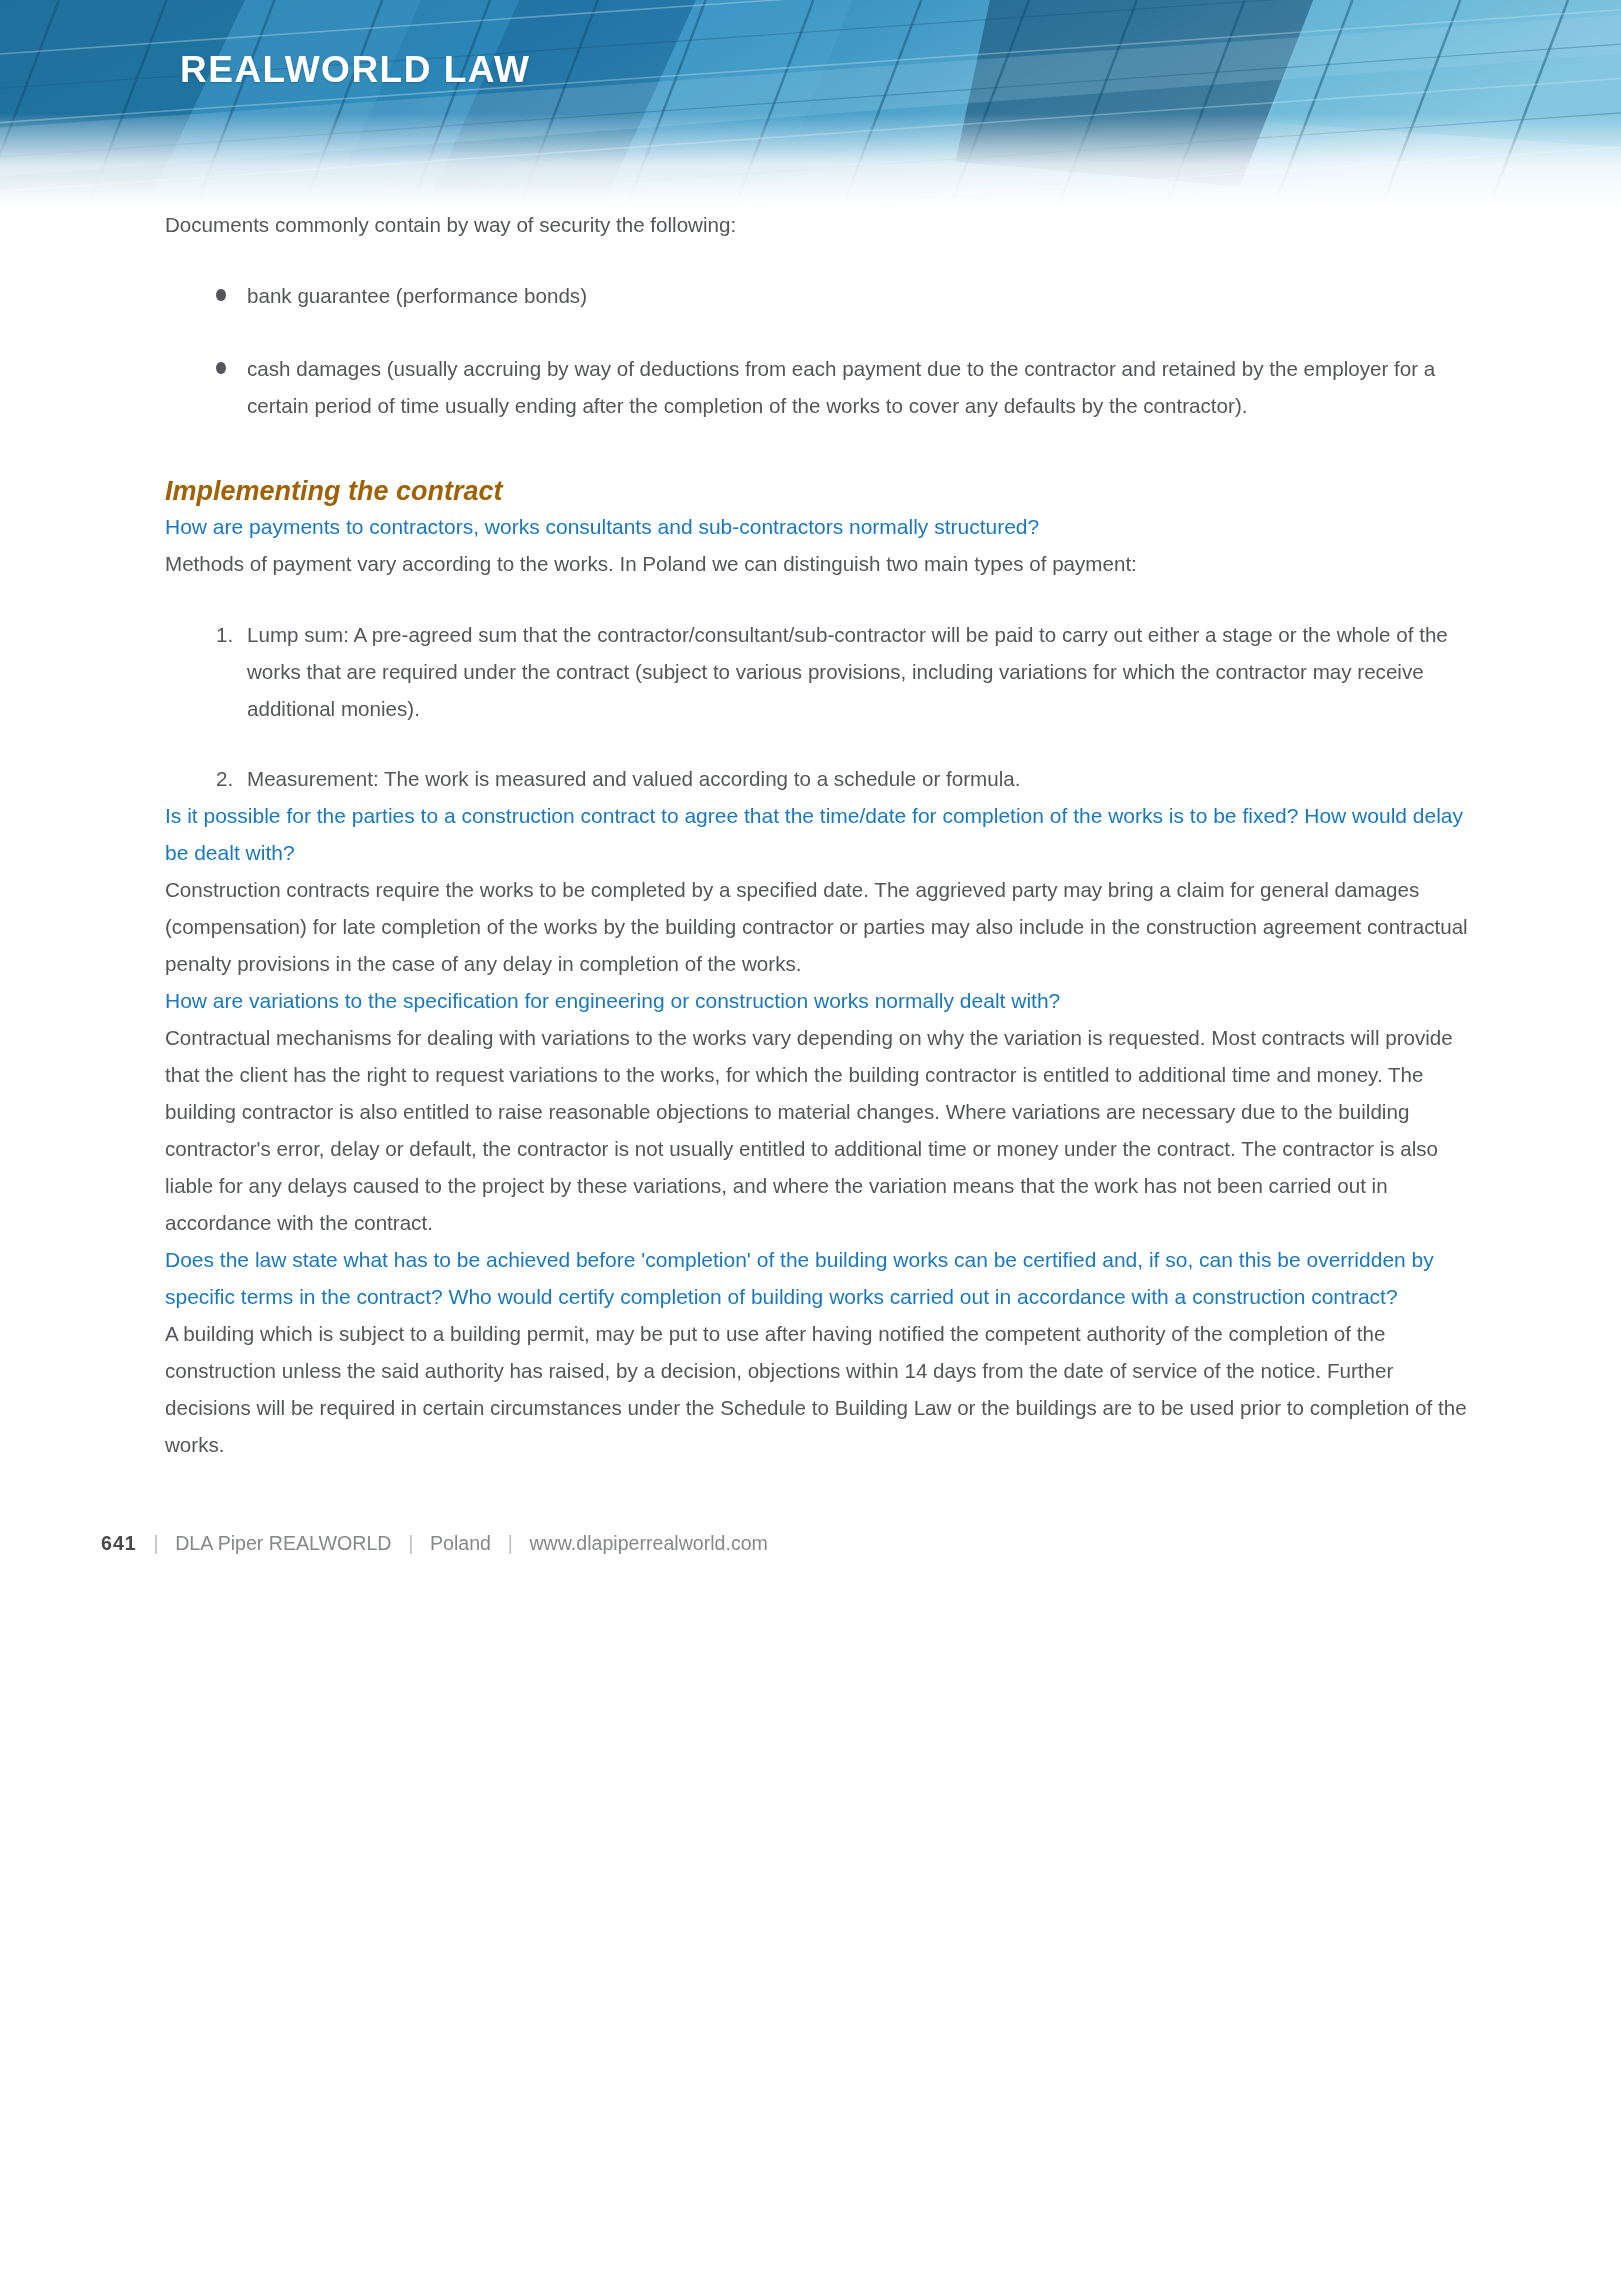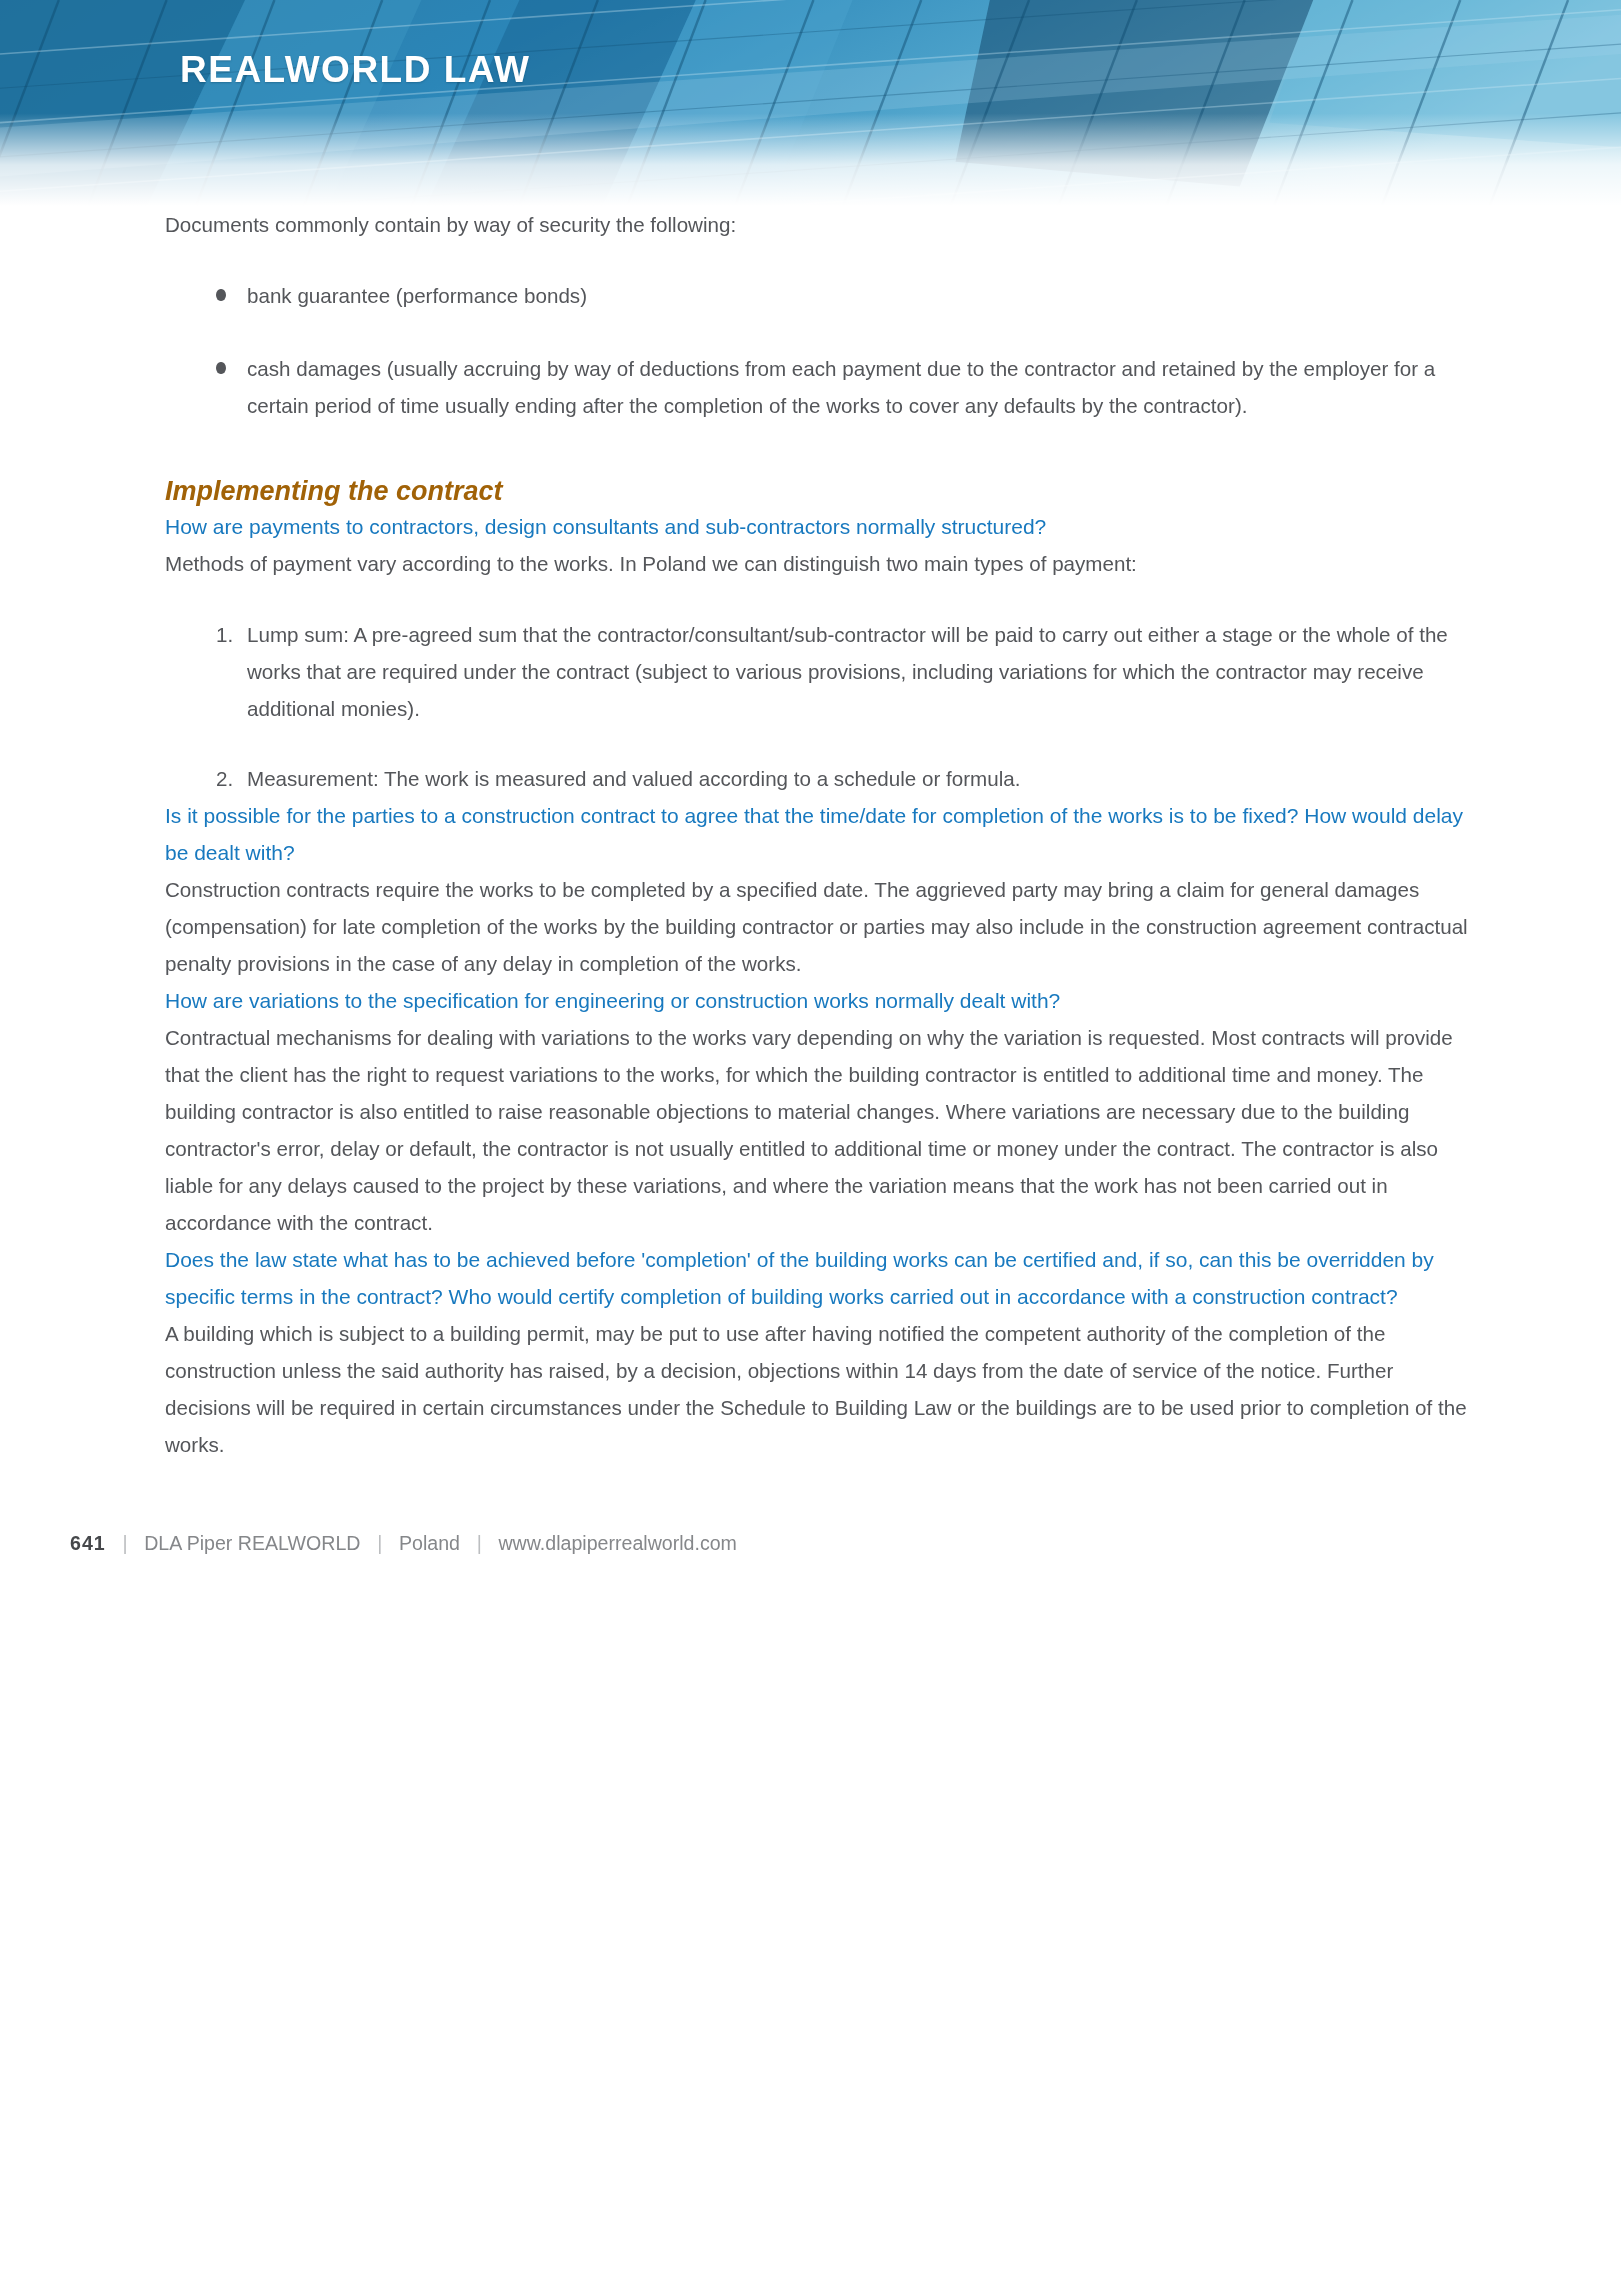--- a/index.html
+++ b/index.html
@@ -80,21 +80,21 @@
   .answer-tight { margin-top: 31px; }
 
   ol.payments { list-style: none; margin: 34px 0 0 0; padding: 0; }
   ol.payments li { display: flex; padding-left: 51px; }
   ol.payments li + li { margin-top: 33px; }
   ol.payments .num { width: 31px; flex: 0 0 31px; }
   ol.payments .ptext { flex: 1; }
 
   
   .footer {
-    margin: 69px 0 0 70px;
+    margin: 69px 0 0 101px;
     font-size: 19.6px;
     color: #85878a;
     display: flex;
     align-items: center;
     white-space: nowrap;
   }
   .footer .page { color: #46484b; font-weight: bold; letter-spacing: 1px; }
   .footer .sep { color: #bcbec0; margin: 0 16.7px; font-weight: normal; }
 </style>
 </head>
@@ -171,21 +171,21 @@
       <span>bank guarantee (performance bonds)</span>
     </li>
     <li>
       <span class="dot"></span>
       <span>cash damages (usually accruing by way of deductions from each payment due to the contractor and retained by the employer for a certain period of time usually ending after the completion of the works to cover any defaults by the contractor).</span>
     </li>
   </ul>
 
   <h2 class="section-heading">Implementing the contract</h2>
 
-  <p class="question mt-48">How are payments to contractors, design consultants and sub-contractors normally structured?</p>
+  <p class="question mt-48">How are payments to contractors, works consultants and sub-contractors normally structured?</p>
   <p class="answer-tight">Methods of payment vary according to the works. In Poland we can distinguish two main types of payment:</p>
 
   <ol class="payments">
     <li>
       <span class="num">1.</span>
       <span class="ptext">Lump sum: A pre-agreed sum that the contractor/consultant/sub-contractor will be paid to carry out either a stage or the whole of the works that are required under the contract (subject to various provisions, including variations for which the contractor may receive additional monies).</span>
     </li>
     <li>
       <span class="num">2.</span>
       <span class="ptext">Measurement: The work is measured and valued according to a schedule or formula.</span>

